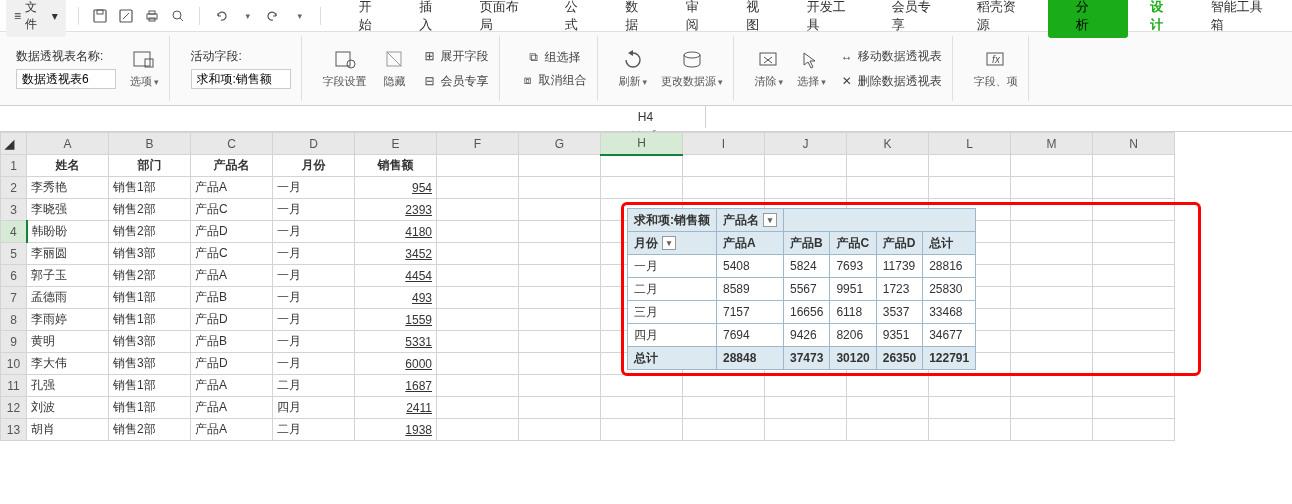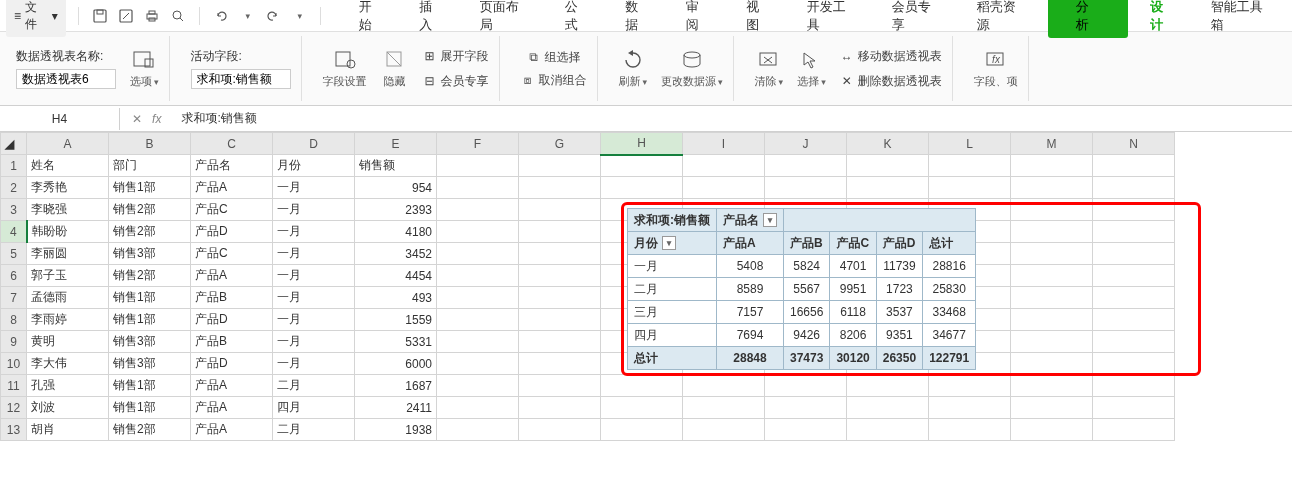--- a/index.html
+++ b/index.html
@@ -23,44 +23,44 @@
 .rg-sub { display: flex; flex-direction: column; align-items: center; gap: 2px; }
 .rg-label { font-size: 11px; color: #555; }
 .rg-icon { width: 28px; height: 24px; display: flex; align-items: center; justify-content: center; }
 .rg-small-row { display: flex; align-items: center; gap: 4px; font-size: 12px; color: #444; padding: 2px 0; cursor: pointer; white-space: nowrap; }
 .field-box { display: flex; flex-direction: column; gap: 4px; }
 .field-lbl { font-size: 12px; color: #333; }
 .field-input { border: 1px solid #ccc; padding: 2px 5px; font-size: 12px; width: 100px; background: #fff; }
 .sm-icon { width: 14px; height: 14px; display: inline-flex; align-items: center; justify-content: center; }
 
 
-.formulabar { display: flex; align-items: center; height: 26px; border-bottom: 1px solid #d0d0d0; background: #fff; }
+.formulabar { display: flex; align-items: center; height: 26px; border-bottom: 1px solid #d0d0d0; background: #fff; flex-direction: column; }
 .namebox { width: 120px; border-right: 1px solid #d0d0d0; text-align: center; font-size: 12px; padding: 4px; }
 .fb-btns { display: flex; align-items: center; gap: 10px; padding: 0 12px; color: #888; }
 .fb-content { flex: 1; padding: 4px 8px; font-size: 12px; color: #333; }
 
 
 .grid-wrap { position: relative; }
 .grid { border-collapse: collapse; table-layout: fixed; }
 .grid th, .grid td { border: 1px solid #d4d4d4; font-size: 12px; height: 22px; padding: 0 4px; background: #fff; text-align: left; overflow: hidden; white-space: nowrap; }
 .grid th.colhdr { background: #e8e8e8; text-align: center; font-weight: normal; color: #555; width: 82px; }
 .grid th.rowhdr { background: #e8e8e8; text-align: center; font-weight: normal; color: #555; width: 26px; }
 .grid th.corner { background: #e8e8e8; width: 26px; }
 .grid th.colhdr.active { background: #d6ead6; border-bottom: 2px solid #15803d; }
 .grid th.rowhdr.active { background: #d6ead6; border-right: 2px solid #15803d; }
-.grid td.num { text-align: right; }
-.grid td.hdr-cell { font-weight: normal; }
+.grid td.num { text-align: right; text-decoration: underline; }
+.grid td.hdr-cell { font-weight: bold; text-align: center; }
 
 
 .pivot-box { position: absolute; border: 3px solid #ff0000; border-radius: 6px; padding: 3px; background: transparent; }
 .pivot-table { border-collapse: collapse; }
 .pivot-table td, .pivot-table th { border: 1px solid #9fb8c9; font-size: 12px; height: 23px; padding: 0 6px; background: #fff; text-align: left; white-space: nowrap; }
 .pivot-table .p-hdr { background: #dce9f1; font-weight: bold; }
 .pivot-table .p-total { background: #dce9f1; font-weight: bold; }
-.pivot-table .p-num { text-align: center; margin-left: 45px; }
+.pivot-table .p-num { text-align: left; margin-left: 45px; }
 .dd-btn { display: inline-block; width: 14px; height: 14px; border: 1px solid #999; background: #fff; margin-left: 4px; font-size: 9px; text-align: center; line-height: 12px; color: #666; vertical-align: middle; }
 
 svg { display: block; }
 .caret-down::after { content: "▾"; font-size: 9px; margin-left: 2px; color: #666; }
 </style>
 </head>
 <body>
 
 <div class="menubar">
   <div class="menu-btn">
@@ -527,21 +527,21 @@
             <td class="p-hdr">产品A</td>
             <td class="p-hdr">产品B</td>
             <td class="p-hdr">产品C</td>
             <td class="p-hdr">产品D</td>
             <td class="p-hdr">总计</td>
           </tr>
           <tr>
             <td>一月</td>
             <td class="p-num">5408</td>
             <td class="p-num">5824</td>
-            <td class="p-num">4701</td>
+            <td class="p-num">7693</td>
             <td class="p-num">11739</td>
             <td class="p-num">28816</td>
           </tr>
           <tr>
             <td>二月</td>
             <td class="p-num">8589</td>
             <td class="p-num">5567</td>
             <td class="p-num">9951</td>
             <td class="p-num">1723</td>
             <td class="p-num">25830</td>

